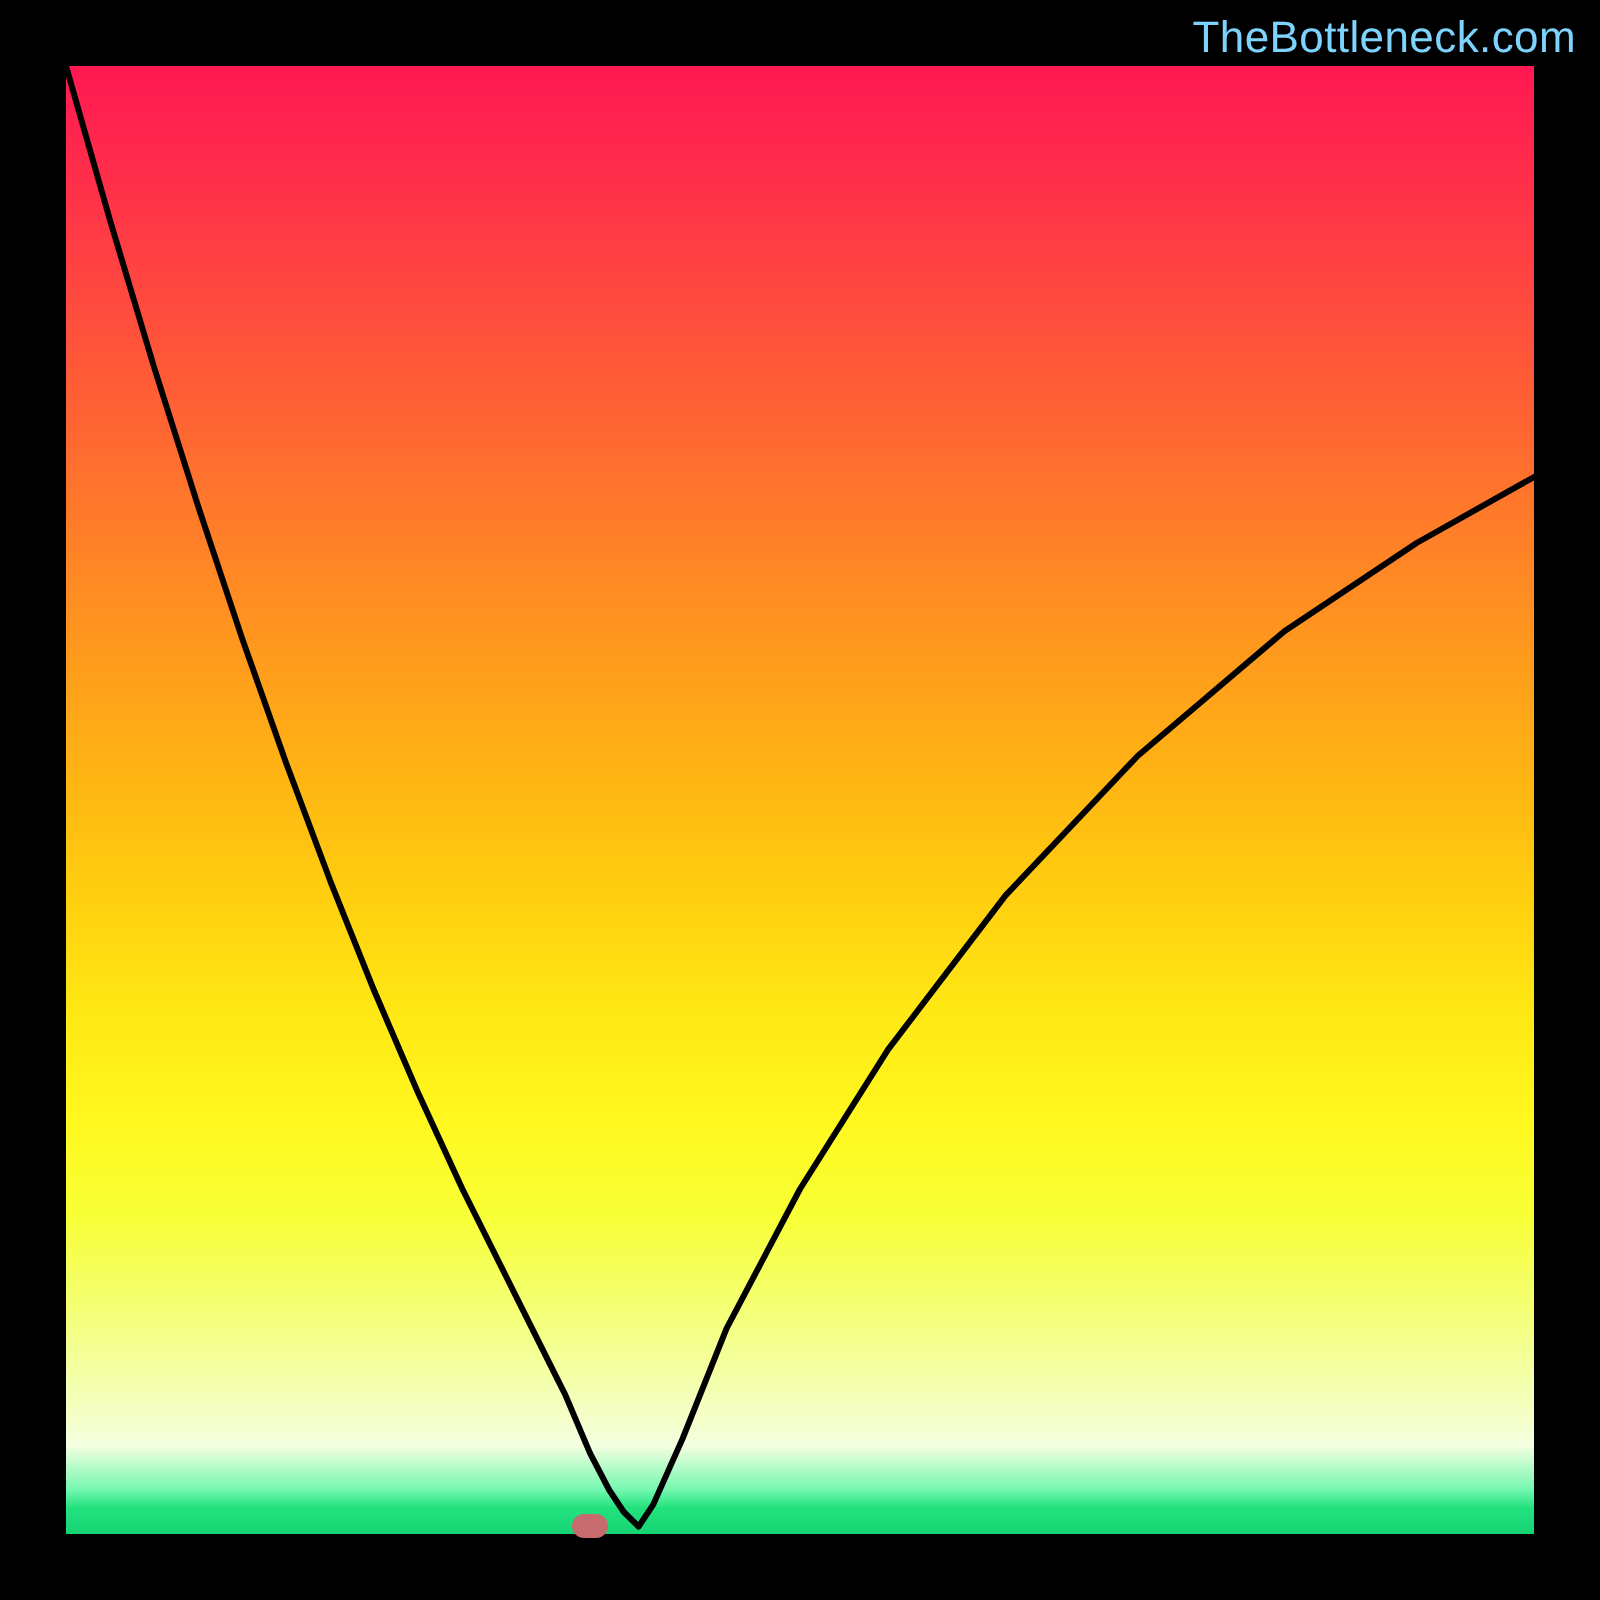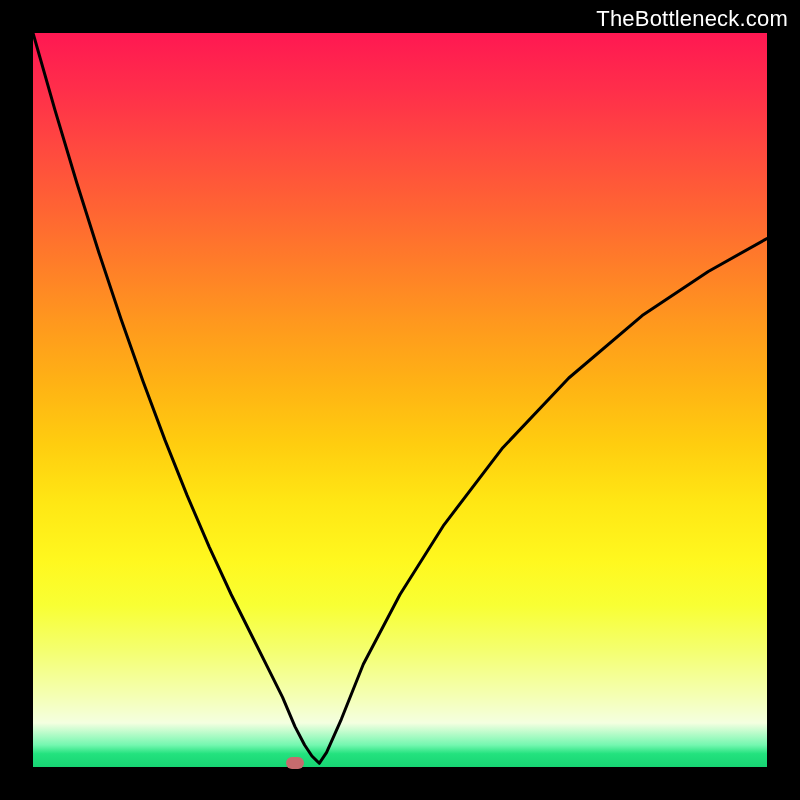--- a/index.html
+++ b/index.html
@@ -49,21 +49,21 @@
     position: absolute;
     left: 0;
     top: 0;
     width: 734px;
     height: 734px;
   }
   .attribution {
     position: absolute;
     top: 6px;
     right: 12px;
-    color: #ffffff;
+    color: #7dd3fc;
     font-size: 22px;
     letter-spacing: 0.2px;
   }
   .datapoint {
     position: absolute;
     width: 18px;
     height: 12px;
     border-radius: 6px;
     background: #c76b6e;
     transform: translate(-50%, -50%);

